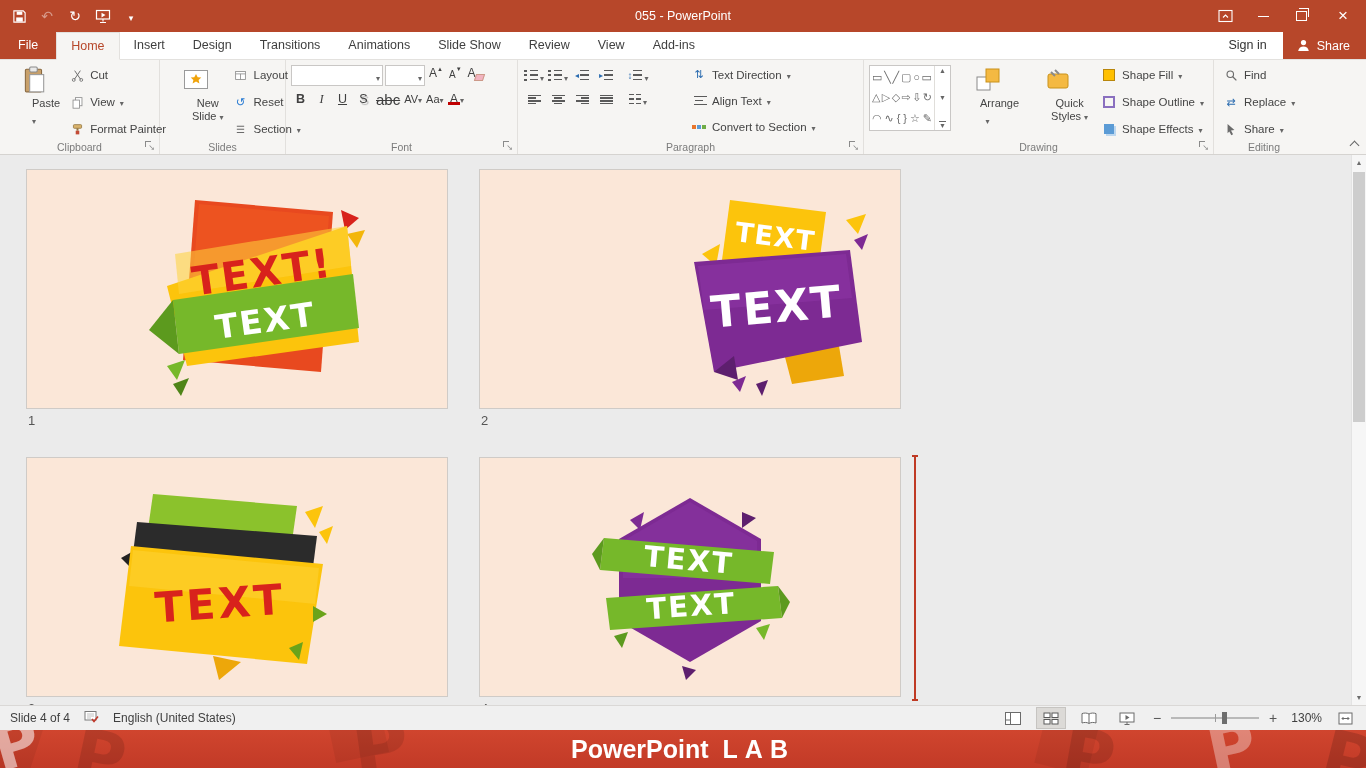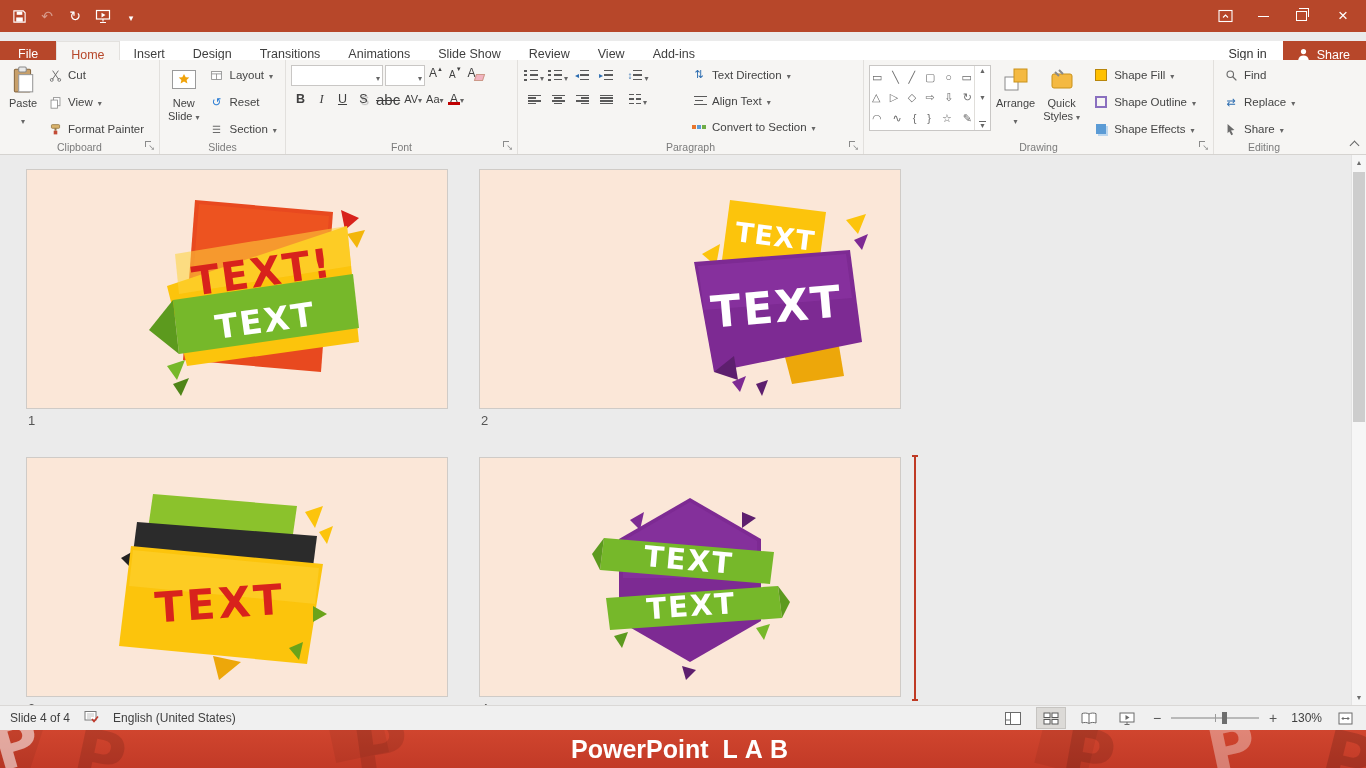--- a/index.html
+++ b/index.html
@@ -17,39 +17,39 @@
   .wbtn{width:38px;height:32px;display:flex;align-items:center;justify-content:center;color:#fff;}
   .wbtn.close{width:46px;font-size:17px;}
   .min-ic{width:11px;height:1px;background:#fff;display:block;}
   .rest-ic{width:9px;height:8px;border:1px solid #fff;position:relative;display:block;}
   .rest-ic::before{content:"";position:absolute;left:2px;top:-4px;width:9px;height:8px;border:1px solid #fff;border-bottom:none;border-left:none;}
   .caret{display:inline-block;}
   .caret::before{content:"▾";font-size:8px;color:#666;line-height:8px;}
   .caret.white::before{color:#fff;font-size:9px;}
 
   
-  .tabrow{position:absolute;left:0;top:41px;width:1366px;height:28px;background:#fff;border-bottom:1px solid #e3e1de;display:flex;align-items:stretch;box-sizing:border-box;}
+  .tabrow{position:absolute;left:0;top:32px;width:1366px;height:28px;background:#fff;border-bottom:1px solid #e3e1de;display:flex;align-items:stretch;box-sizing:border-box;}
   .tab{padding:0 14px;line-height:27px;font-size:12.5px;color:#3f3f3f;white-space:nowrap;}
   .tab.file{background:#b7472a;color:#fff;padding:0 18px;}
   .tab.active{color:#b7472a;background:#f6f5f3;border:1px solid #e3e1de;border-bottom:1px solid #f6f5f3;margin-bottom:-1px;}
   .tellme{display:flex;align-items:center;gap:6px;margin-left:16px;color:#5f5f5f;font-size:12.5px;white-space:nowrap;}
   .flex-sp{flex:1;}
   .signin{line-height:27px;font-size:12.5px;color:#333;margin-right:16px;white-space:nowrap;}
   .sharebtn{background:#b7472a;color:#fff;display:flex;align-items:center;gap:7px;padding:0 16px 0 14px;font-size:12.5px;}
 
   
   .ribbon{position:absolute;left:0;top:60px;width:1366px;height:95px;background:#f6f5f3;border-bottom:1px solid #d5d3d0;box-sizing:border-box;display:flex;}
   .rgroup{position:relative;border-right:1px solid #e2e0dd;box-sizing:border-box;padding:3px 5px 16px 5px;display:flex;align-items:flex-start;gap:2px;flex:none;}
   .glabel{position:absolute;bottom:1px;left:0;right:0;text-align:center;font-size:10.5px;color:#7b7b7b;}
   .launcher{position:absolute;bottom:3px;right:4px;width:10px;height:10px;}
   .launcher::before{content:"";position:absolute;left:0;top:0;width:5px;height:5px;border-left:1px solid #8a8a8a;border-top:1px solid #8a8a8a;}
   .launcher::after{content:"↘";position:absolute;right:0;bottom:-1px;font-size:8px;color:#8a8a8a;}
   .bigbtn{display:flex;flex-direction:column;align-items:center;padding:2px 3px 0 3px;}
   .bicon{width:30px;height:30px;display:flex;align-items:center;justify-content:center;}
-  .blabel{display:flex;flex-direction:column;align-items:center;font-size:11px;line-height:13px;color:#444;margin-top:2px;text-align:center;}
+  .blabel{display:flex;flex-direction:column;align-items:center;font-size:11px;line-height:13px;color:#444;margin-top:2px;text-align:center;margin-left:24px;}
   .l2{display:flex;align-items:center;gap:3px;}
   .scol{display:flex;flex-direction:column;gap:5px;padding-top:1px;}
   .sbtn{display:flex;align-items:center;gap:5px;height:22px;padding:0 4px;font-size:11.5px;color:#444;white-space:nowrap;}
   .sbtn .mi16{width:16px;height:16px;display:flex;align-items:center;justify-content:center;flex:none;}
   .rowstack{display:flex;flex-direction:column;gap:3px;padding-top:2px;}
   .hrow{display:flex;align-items:center;gap:2px;}
   .combo{height:21px;background:#fff;border:1px solid #c9c7c5;display:flex;align-items:center;justify-content:flex-end;padding-right:2px;box-sizing:border-box;}
   .fbtn{min-width:17px;height:20px;display:flex;align-items:center;justify-content:center;font-size:12.5px;color:#404040;padding:0 1px;}
   .fb-b{font-weight:bold;}
   .fb-i{font-style:italic;font-family:"Liberation Serif",serif;}
@@ -143,20 +143,21 @@
         <svg width="16" height="14" viewBox="0 0 16 14">
             <rect x="1.5" y="1.5" width="13" height="8.5" fill="none" stroke="#fff" stroke-width="1.2"></rect>
             <path d="M6.5 3.8l4 2.3-4 2.3z" fill="#fff"></path>
             <path d="M8 10v2.5M5 13.5h6" stroke="#fff" stroke-width="1.1"></path>
           </svg>
       </span>
       <span class="tbtn">
           <span class="caret white"></span>
         </span>
     </div>
+    <div class="title">055 - PowerPoint</div>
     <div class="wctrl">
       <span class="wbtn">
         <svg width="15" height="14" viewBox="0 0 15 14">
             <rect x="1" y="1.5" width="13" height="11" fill="none" stroke="#fff" stroke-width="1.1"></rect>
             <path d="M5 8.5l2.5-2.5L10 8.5" fill="none" stroke="#fff" stroke-width="1.1"></path>
           </svg>
       </span>
       <span class="wbtn">
           <span class="min-ic"></span>
         </span>

